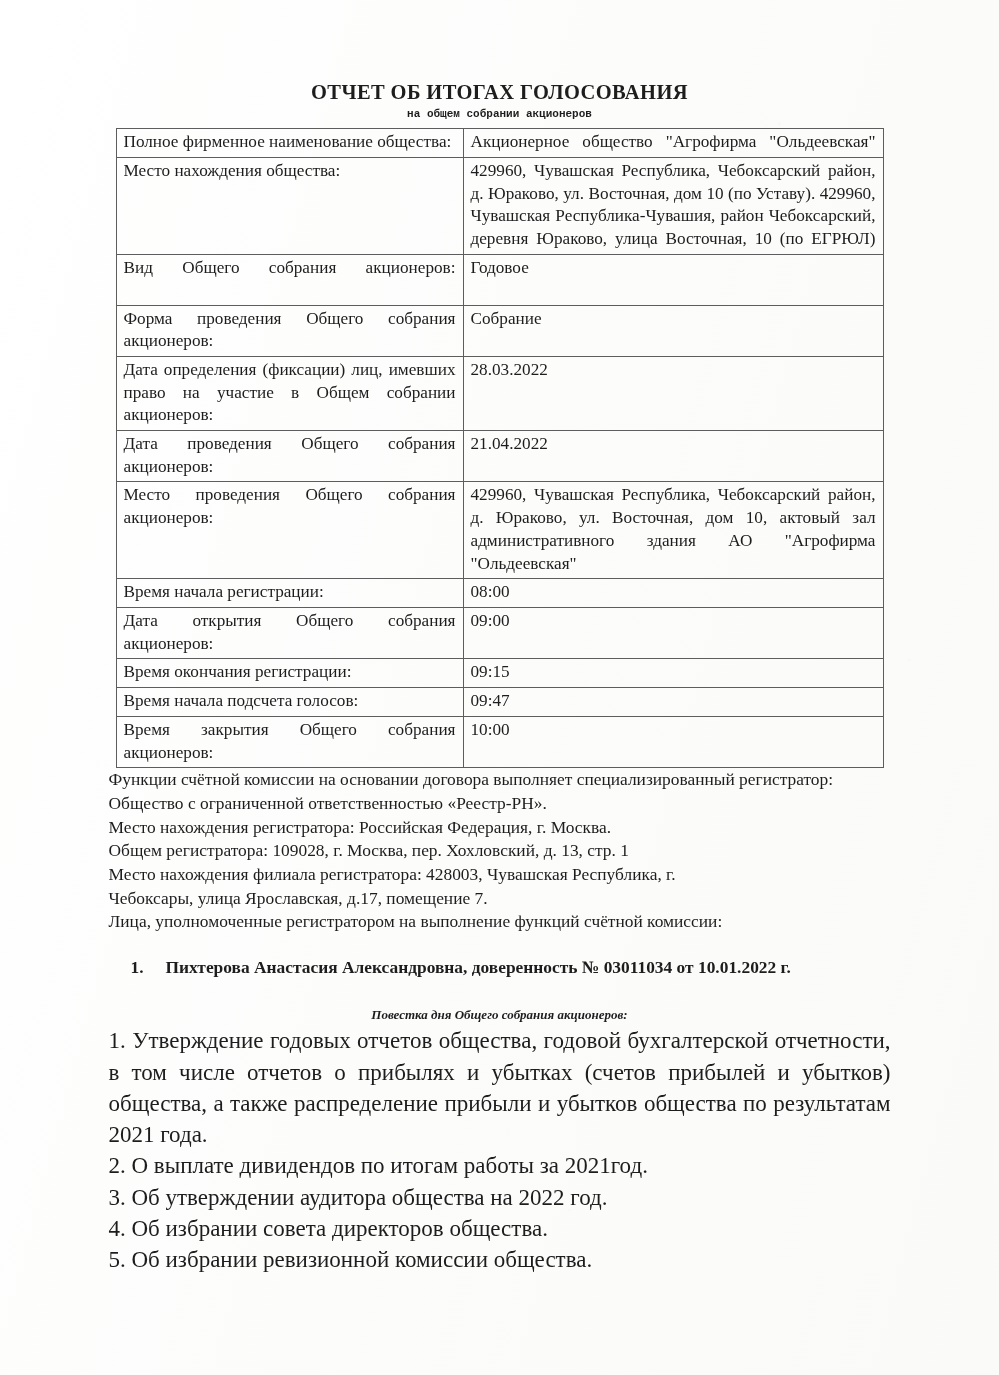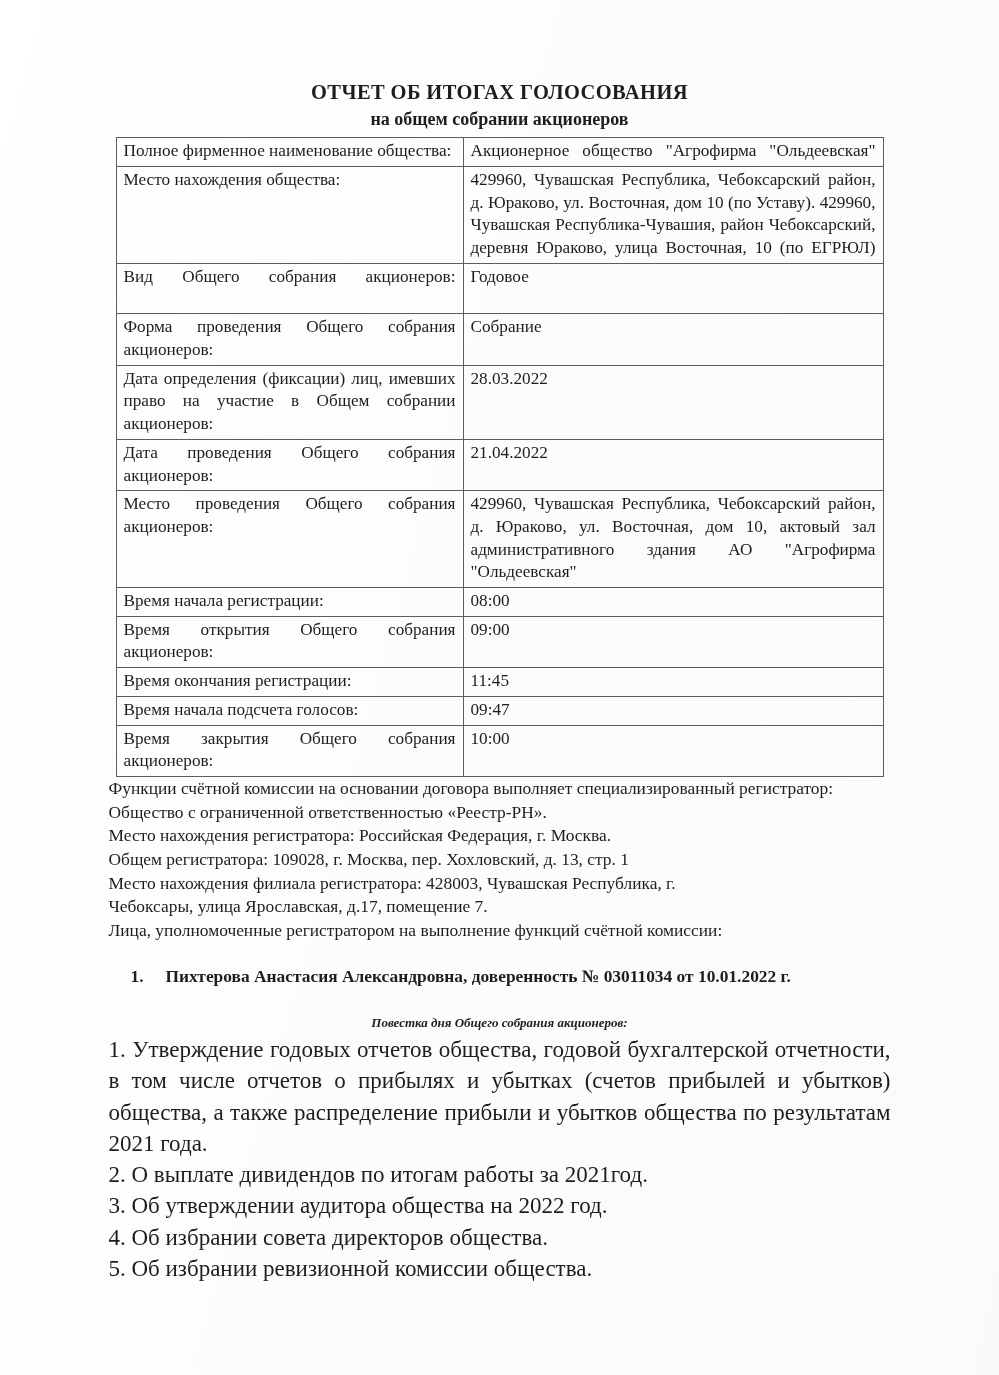--- a/index.html
+++ b/index.html
@@ -42,24 +42,25 @@
     text-align: center;
     font-weight: bold;
     font-size: 20.5px;
     letter-spacing: 0.4px;
     padding-top: 80px;
     line-height: 1.2;
   }
   .doc-subtitle {
     text-align: center;
     font-weight: bold;
-    font-size: 18px;
+    font-size: 11px;
     line-height: 1.25;
     padding-top: 3px;
     padding-bottom: 7px;
+    font-family: Liberation Mono, monospace;
   }
 
   
   table.info {
     width: 768px;
     margin: 0 auto;
     border-collapse: collapse;
     table-layout: fixed;
     font-size: 17.2px;
   }
@@ -168,26 +169,26 @@
         </tr>
         <tr>
           <td class="label">Место проведения Общего собрания акционеров:</td>
           <td class="value just-all">429960, Чувашская Республика, Чебоксарский район, д. Юраково, ул. Восточная, дом 10, актовый зал административного здания АО "Агрофирма "Ольдеевская"</td>
         </tr>
         <tr>
           <td class="label noj">Время начала регистрации:</td>
           <td class="value">08:00</td>
         </tr>
         <tr>
-          <td class="label">Время открытия Общего собрания акционеров:</td>
+          <td class="label">Дата открытия Общего собрания акционеров:</td>
           <td class="value">09:00</td>
         </tr>
         <tr>
           <td class="label noj">Время окончания регистрации:</td>
-          <td class="value">11:45</td>
+          <td class="value">09:15</td>
         </tr>
         <tr>
           <td class="label noj">Время начала подсчета голосов:</td>
           <td class="value">09:47</td>
         </tr>
         <tr>
           <td class="label">Время закрытия Общего собрания акционеров:</td>
           <td class="value">10:00</td>
         </tr>
       </tbody>

